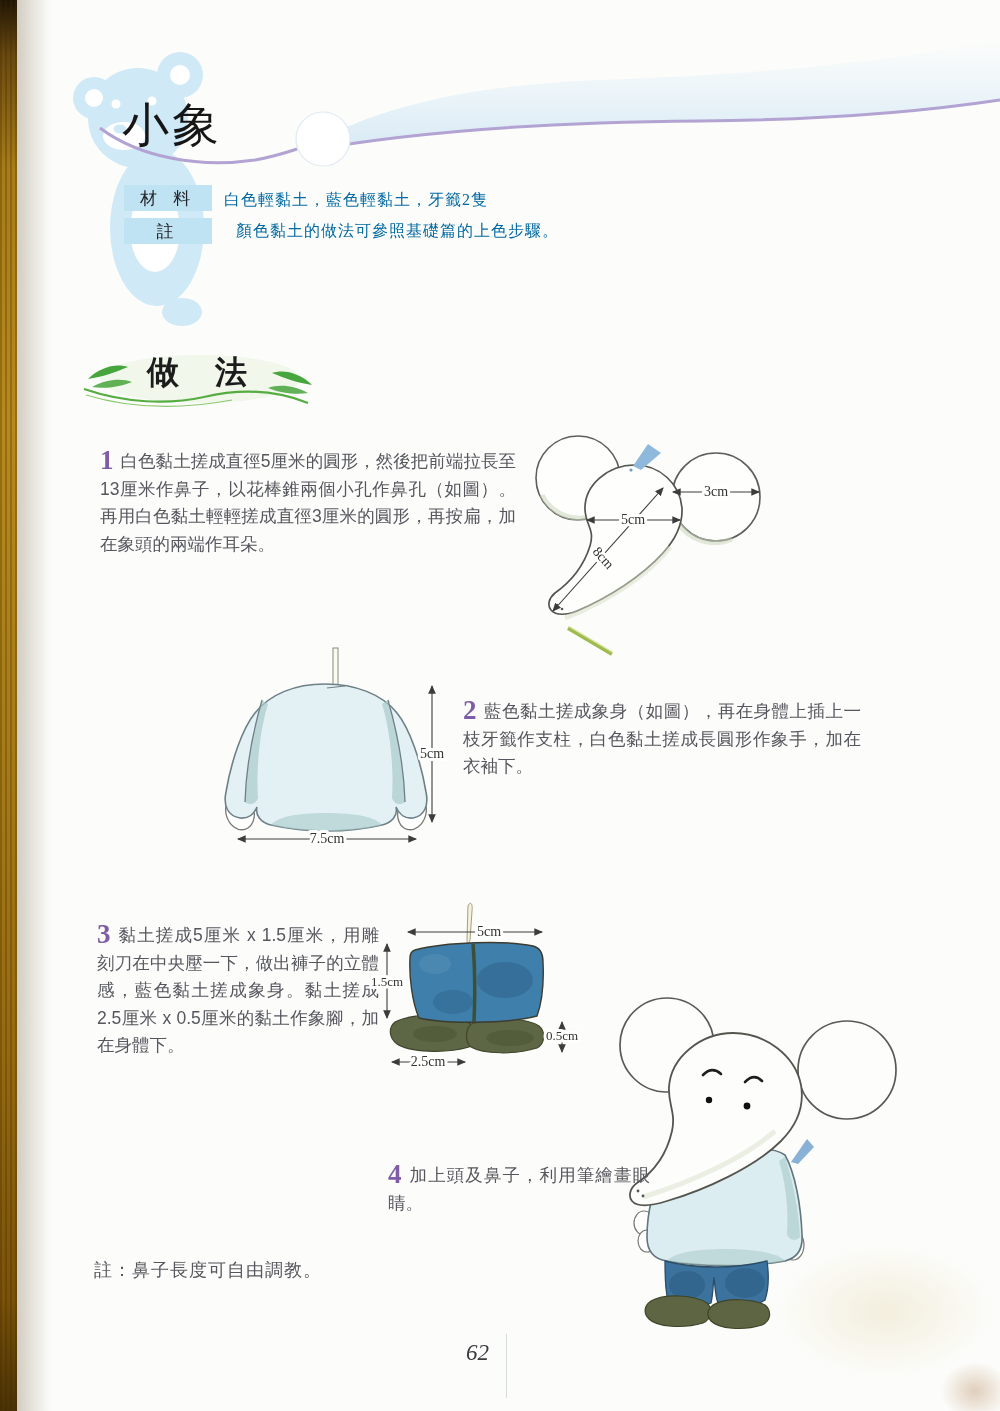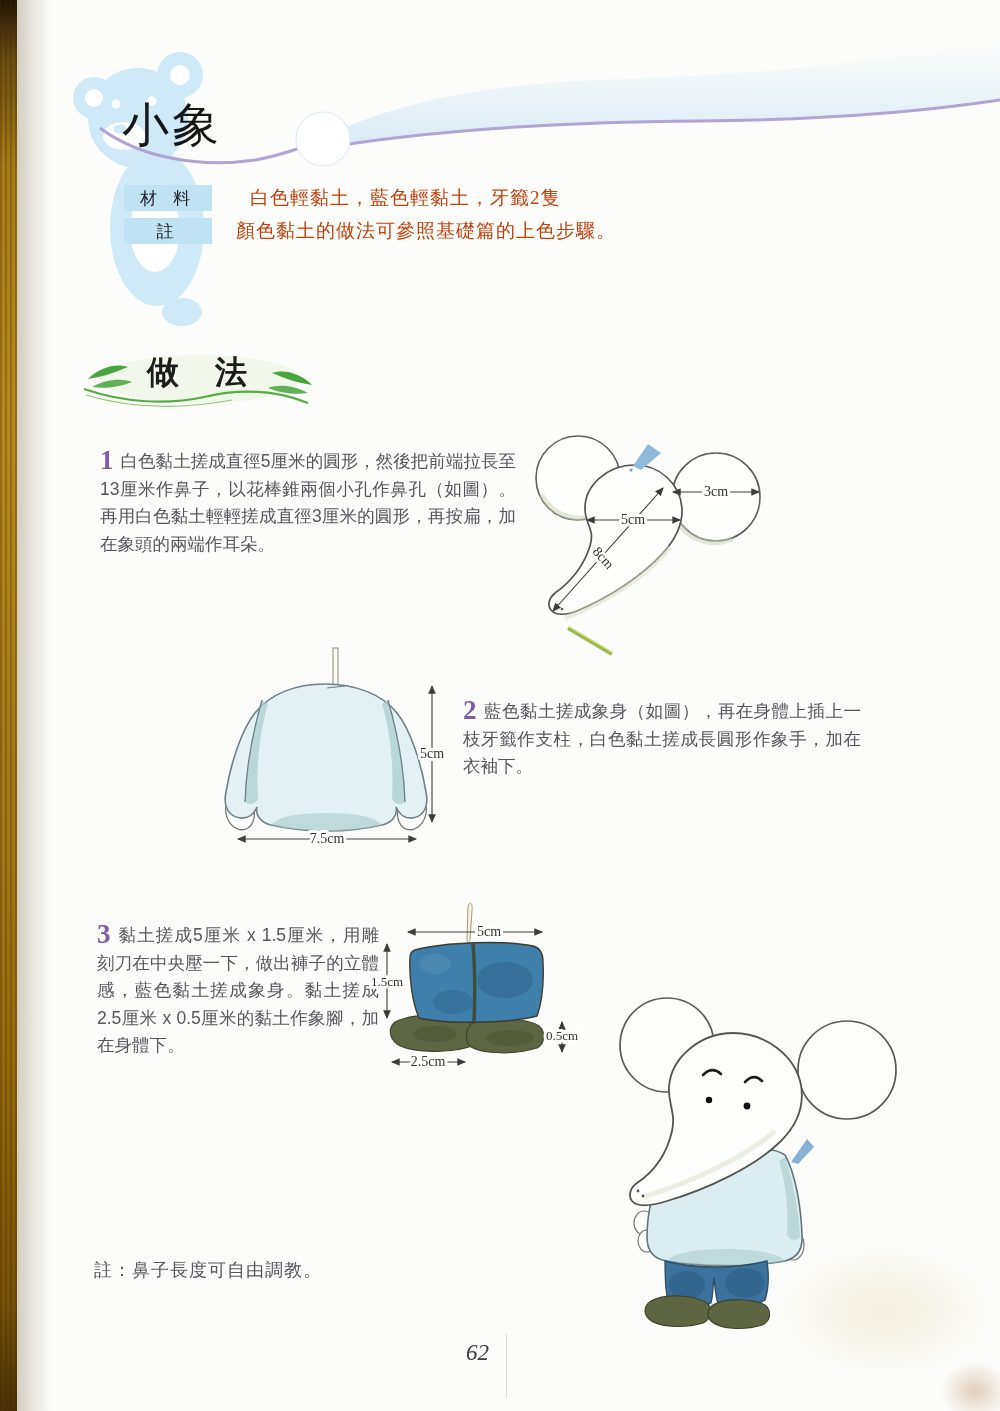--- a/index.html
+++ b/index.html
@@ -11,21 +11,21 @@
       repeating-linear-gradient(90deg, rgba(60,40,5,.28) 0 2px, rgba(0,0,0,0) 2px 5px),
       linear-gradient(to bottom,#201505 0%,#6b4a10 4%,#a87c17 12%,#b8891c 30%,#a57a16 55%,#96690f 75%,#7a5208 92%,#4a3205 100%);}
   #edge-shadow{position:absolute;left:17px;top:0;width:34px;height:100%;
     background:linear-gradient(to right,rgba(115,95,60,.30),rgba(115,95,60,0));}
   .abs{position:absolute;}
   #title{left:122px;top:94px;font-family:"Liberation Serif",serif;font-size:47px;
     letter-spacing:3px;color:#161616;}
   .label-box{width:88px;height:26px;background:#bfe3f2;display:flex;align-items:center;
     justify-content:center;font-family:"Liberation Serif",serif;font-size:17px;color:#23232b;
     letter-spacing:6px;}
-  .info-text{font-family:"Liberation Serif",serif;font-size:19px;color:#c2410c;letter-spacing:1px;}
+  .info-text{font-family:"Liberation Serif",serif;font-size:16px;color:#0369a1;letter-spacing:1px;}
   #method-title{left:147px;top:351px;font-family:"Liberation Serif",serif;font-weight:bold;
     font-size:32px;letter-spacing:14px;color:#1c1c1c;}
   .step{color:#56565e;font-size:17.5px;line-height:27.5px;text-align:justify;}
   .step-num{font-family:"Liberation Serif",serif;font-size:27px;font-weight:bold;
     color:#7e5ca6;margin-right:7px;vertical-align:-2px;line-height:1;}
   #footnote{left:94px;top:1258px;font-size:18px;color:#56565e;letter-spacing:1px;}
   #pagenum{left:466px;top:1340px;font-family:"Liberation Serif",serif;font-style:italic;
     font-size:23px;color:#3a3a40;}
   #pagenum-rule{left:506px;top:1334px;width:1px;height:64px;background:#cdd3d8;opacity:.8;}
   #corner-tint{right:0;bottom:30px;width:230px;height:140px;
@@ -70,21 +70,21 @@
       </linearGradient>
     </defs>
     <path d="M300,152 C420,130 560,122 700,121 C820,120 920,112 1000,100 L1000,38 C900,62 760,74 600,80 C460,85 360,112 300,152 Z" fill="url(#bluefade)"></path>
     <path d="M300,152 C420,130 560,122 700,121 C820,120 920,112 1000,100" fill="none" stroke="#b2a3d3" stroke-width="3"></path>
     <circle cx="323" cy="139" r="27" fill="#ffffff" stroke="#e0eaf3" stroke-width="1.2"></circle>
     <path d="M100,128 C140,158 200,168 255,160 C272,157 285,153 297,149" fill="none" stroke="#b2a3d3" stroke-width="3"></path>
   </svg>
 
   <div id="title" class="abs">小象</div>
 
-  <div class="abs" style="left:124px;top:185px;display:flex;align-items:flex-end;gap:38px">
+  <div class="abs" style="left:124px;top:185px;display:flex;align-items:flex-end;gap:12px">
     <div class="label-box">材 料</div>
     <div class="info-text">白色輕黏土，藍色輕黏土，牙籤2隻</div>
   </div>
   <div class="abs" style="left:124px;top:218px;display:flex;align-items:center;gap:24px">
     <div class="label-box">註</div>
     <div class="info-text">顏色黏土的做法可參照基礎篇的上色步驟。</div>
   </div>
 
   <svg class="abs" style="left:80px;top:345px" width="240" height="75" viewBox="0 0 240 75">
     <ellipse cx="120" cy="34" rx="100" ry="24" fill="#e7f3df" opacity=".55"></ellipse>
@@ -232,20 +232,23 @@
       <circle cx="48" cy="211" r="1.4" fill="#555"></circle>
 
     <g>
       <path d="M108,90 Q117,81 126,89" fill="none" stroke="#1e1e1e" stroke-width="2.6" stroke-linecap="round"></path>
       <path d="M150,97 Q159,88 167,96" fill="none" stroke="#1e1e1e" stroke-width="2.6" stroke-linecap="round"></path>
       <circle cx="114" cy="115" r="3.2" fill="#111"></circle>
       <circle cx="152" cy="121" r="3.4" fill="#111"></circle>
     </g>
   </svg>
 
+  <div class="abs step" style="left:388px;top:1161px;width:262px">
+    <span class="step-num">4</span><span>加上頭及鼻子，利用筆繪畫眼睛。</span>
+  </div>
 
   <div id="footnote" class="abs">註：鼻子長度可自由調教。</div>
 
   <div id="pagenum" class="abs">62</div>
   <div id="pagenum-rule" class="abs"></div>
 
   <div id="corner-tint" class="abs"></div>
   <div id="corner-tint2" class="abs"></div>
 </div>
 

